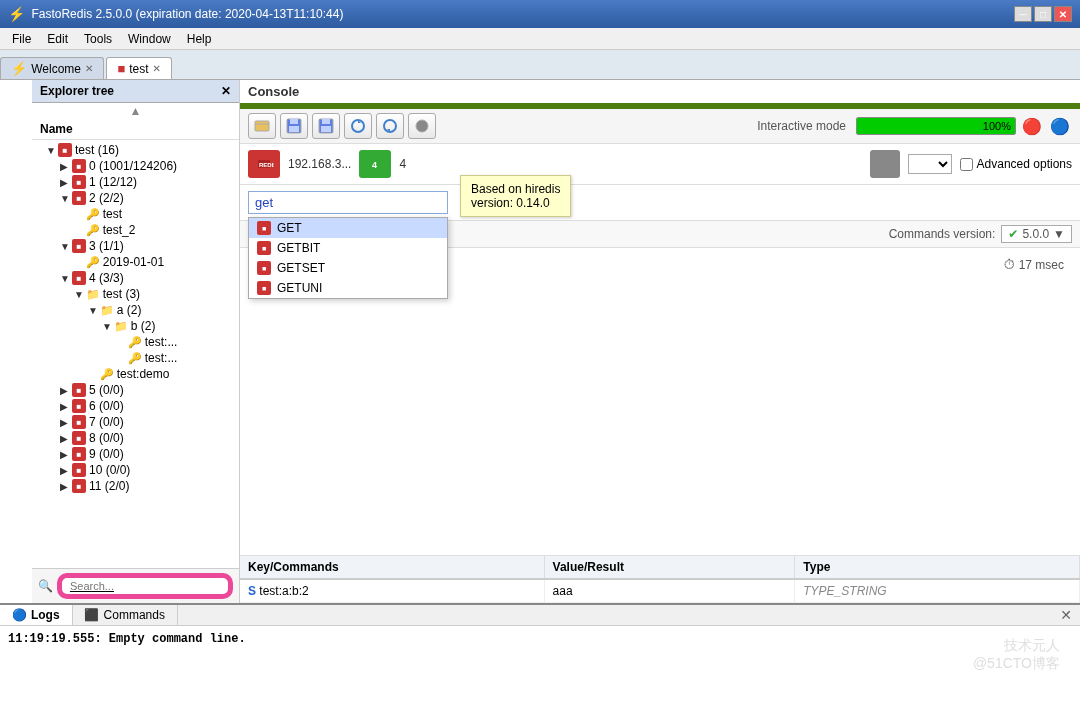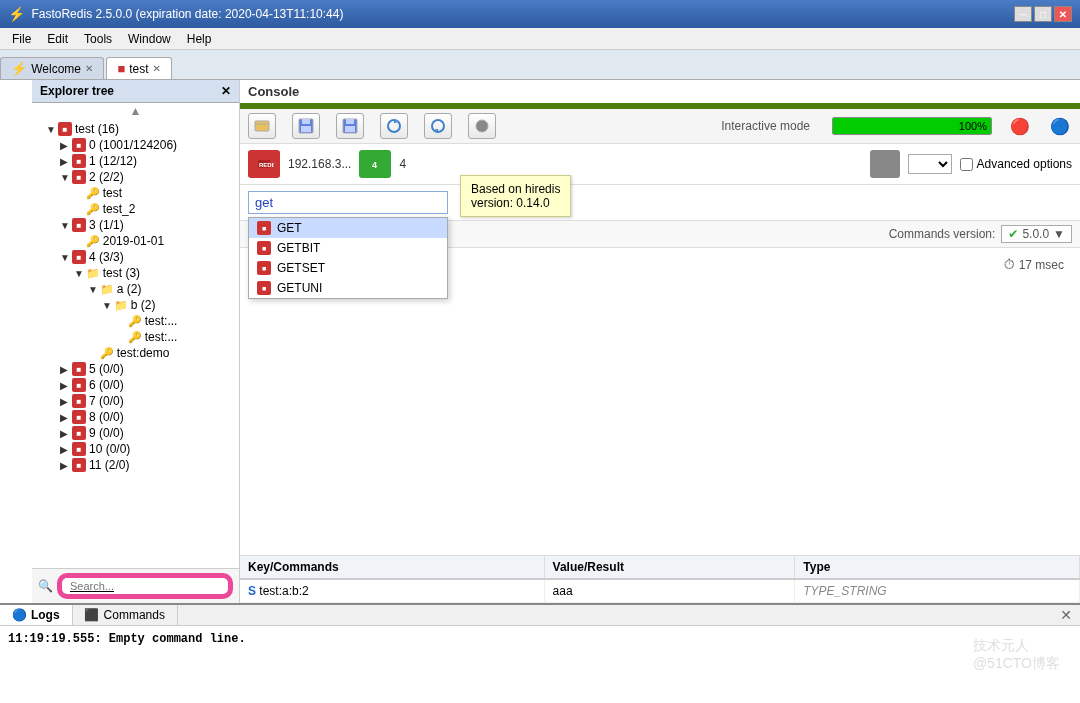--- a/index.html
+++ b/index.html
@@ -178,21 +178,21 @@
       color: #333;
       border-bottom: 6px solid #4d7c0f;
     }
 
     
     .toolbar {
       display: flex;
       align-items: center;
       padding: 4px 8px;
       border-bottom: 1px solid #ddd;
-      gap: 16px;
+      gap: 4px;
       background: #f5f5f5;
     }
     .toolbar-btn {
       width: 28px; height: 26px;
       border: 1px solid #aaa;
       background: linear-gradient(to bottom, #fff, #e8e8e8);
       cursor: pointer;
       display: flex; align-items: center; justify-content: center;
       border-radius: 3px;
       font-size: 14px;
@@ -407,21 +407,21 @@
       overflow-y: auto;
       background: white;
       font-weight: bold;
     }
     .watermark {
       position: absolute;
       bottom: 30px;
       right: 20px;
       color: rgba(200,200,200,0.6);
       font-size: 14px;
-      text-align: left;
+      text-align: right;
       pointer-events: none;
     }
 
     
     .tree-container::-webkit-scrollbar { width: 8px; }
     .tree-container::-webkit-scrollbar-track { background: #f0f0f0; }
     .tree-container::-webkit-scrollbar-thumb { background: #bbb; border-radius: 4px; }
   </style>
 </head>
 <body>
@@ -464,20 +464,21 @@
   <div class="content-area">
 
     <div class="sidebar">
       <div class="sidebar-header">
         <span>Explorer tree</span>
         <span class="sidebar-close">✕</span>
       </div>
       <div class="tree-scroll">
         <div class="scroll-up">▲</div>
       </div>
+      <div class="tree-name-header">Name</div>
       <div class="tree-container">
 
         <div class="tree-item">
           <span class="tree-indent"></span>
           <span class="tree-toggle">▼</span>
           <span class="icon-redis">■</span>
           <span class="tree-label">test (16)</span>
         </div>
 
         <div class="tree-item">

